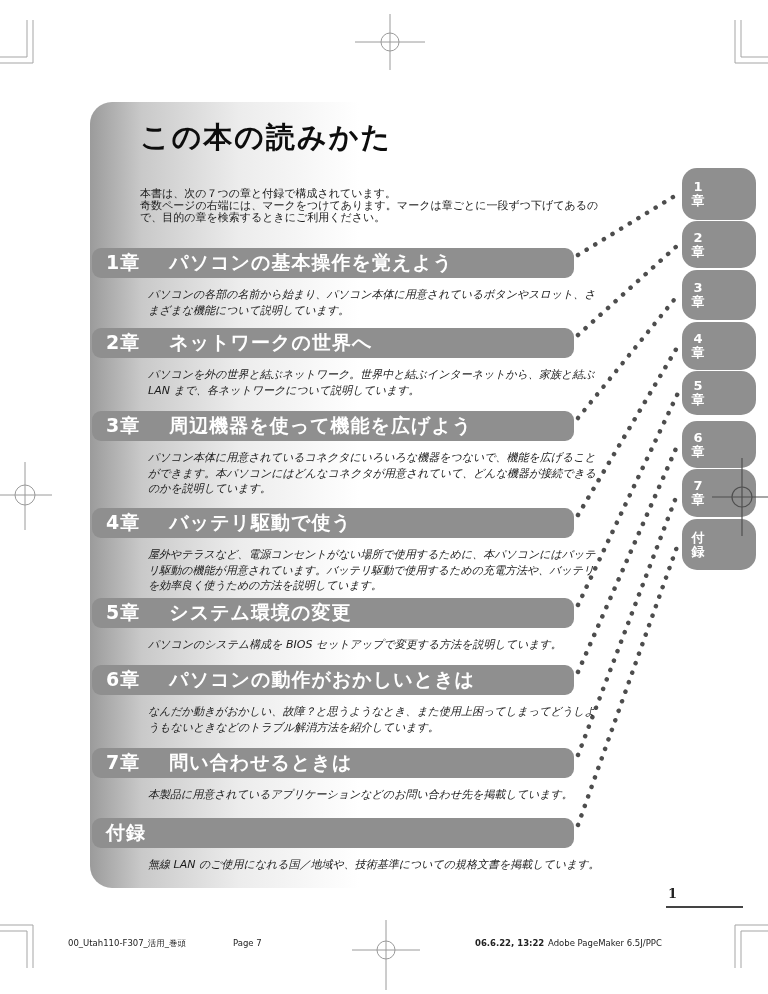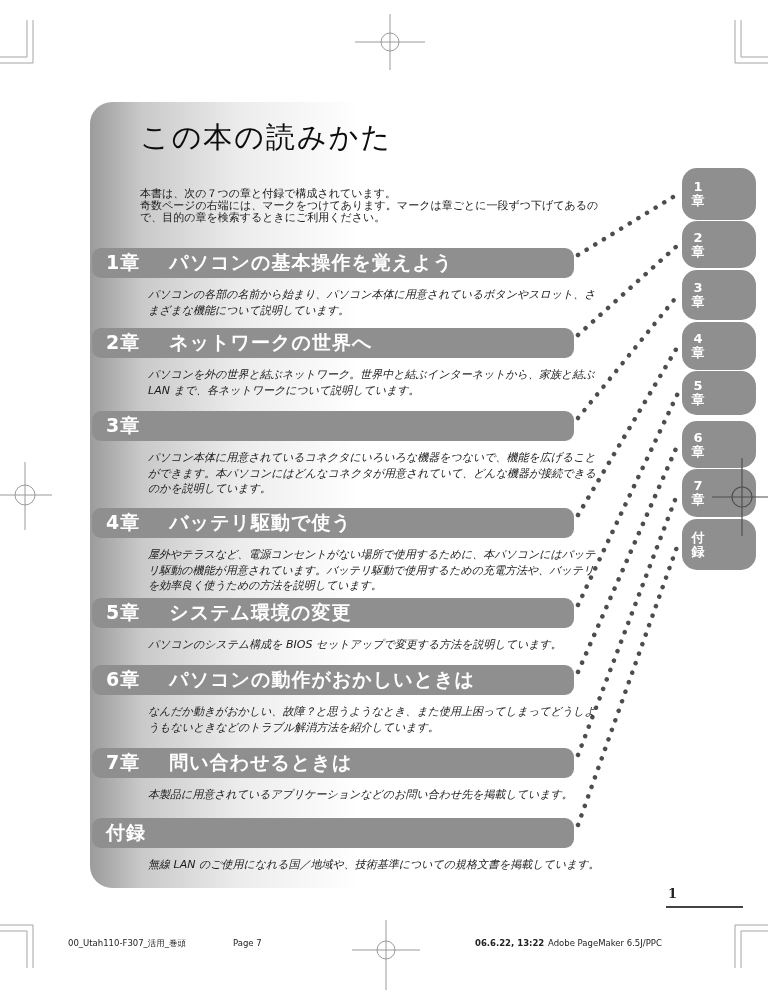--- a/index.html
+++ b/index.html
@@ -9,21 +9,21 @@
     overflow:hidden;color:#111;
   }
   
   .panel{
     position:absolute;left:90px;top:102px;width:572px;height:786px;
     border-radius:22px 6px 6px 22px;
     background:linear-gradient(90deg,#9b9b9b 0%,#c9c9c9 9%,#ececec 26%,#ffffff 47%);
   }
   .title{
     position:absolute;left:140px;top:118px;margin:0;
-    font-size:29px;font-weight:normal;letter-spacing:2px;color:#0d0d0d;
+    font-size:29px;font-weight:bold;letter-spacing:2px;color:#0d0d0d;
   }
   .intro{
     position:absolute;left:140px;top:188px;
     font-size:11px;line-height:12px;white-space:pre;color:#1a1a1a;
   }
   .section{position:absolute;left:92px;}
   .bar{
     width:482px;height:30px;background:#8f8f8f;border-radius:9px;
     color:#ffffff;display:flex;align-items:center;box-sizing:border-box;
     padding-left:14px;font-weight:bold;font-size:19px;letter-spacing:1px;
@@ -93,20 +93,21 @@
     <span class="bar-no">2章</span>
     <span class="bar-title">ネットワークの世界へ</span>
   </div>
   <div class="desc">パソコンを外の世界と結ぶネットワーク。世界中と結ぶインターネットから、家族と結ぶ
 LAN まで、各ネットワークについて説明しています。</div>
 </div>
 
 <div class="section" style="top:411px">
   <div class="bar">
     <span class="bar-no">3章</span>
+    <span class="bar-title">周辺機器を使って機能を広げよう</span>
   </div>
   <div class="desc">パソコン本体に用意されているコネクタにいろいろな機器をつないで、機能を広げること
 ができます。本パソコンにはどんなコネクタが用意されていて、どんな機器が接続できる
 のかを説明しています。</div>
 </div>
 
 <div class="section" style="top:508px">
   <div class="bar">
     <span class="bar-no">4章</span>
     <span class="bar-title">バッテリ駆動で使う</span>

